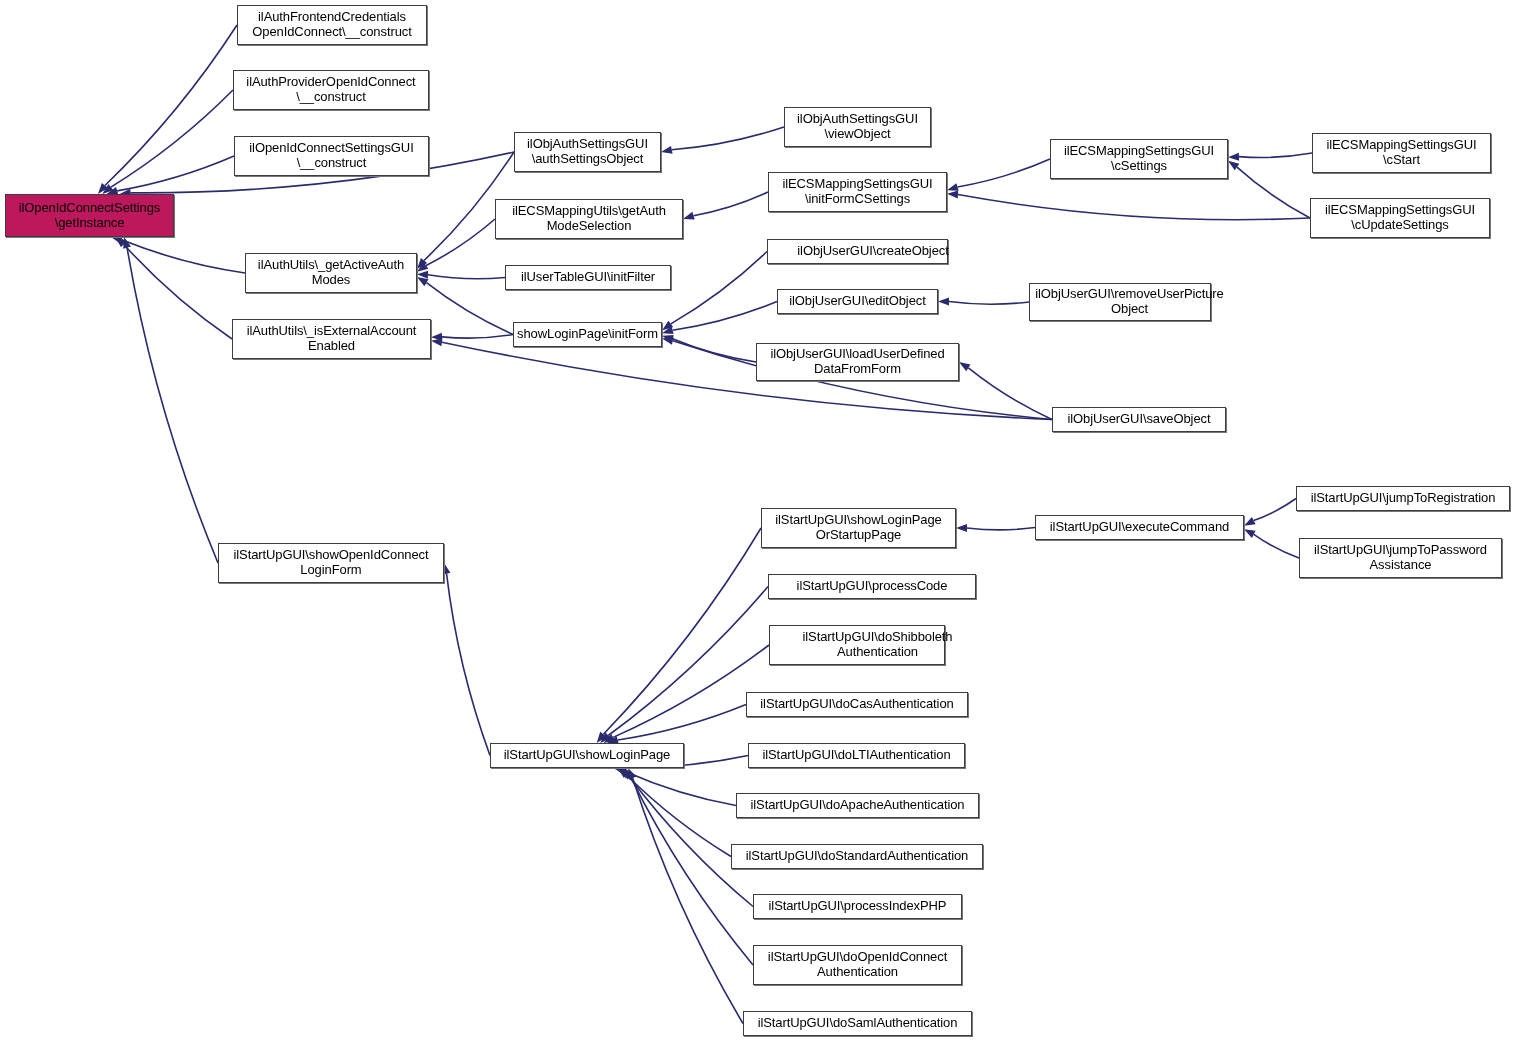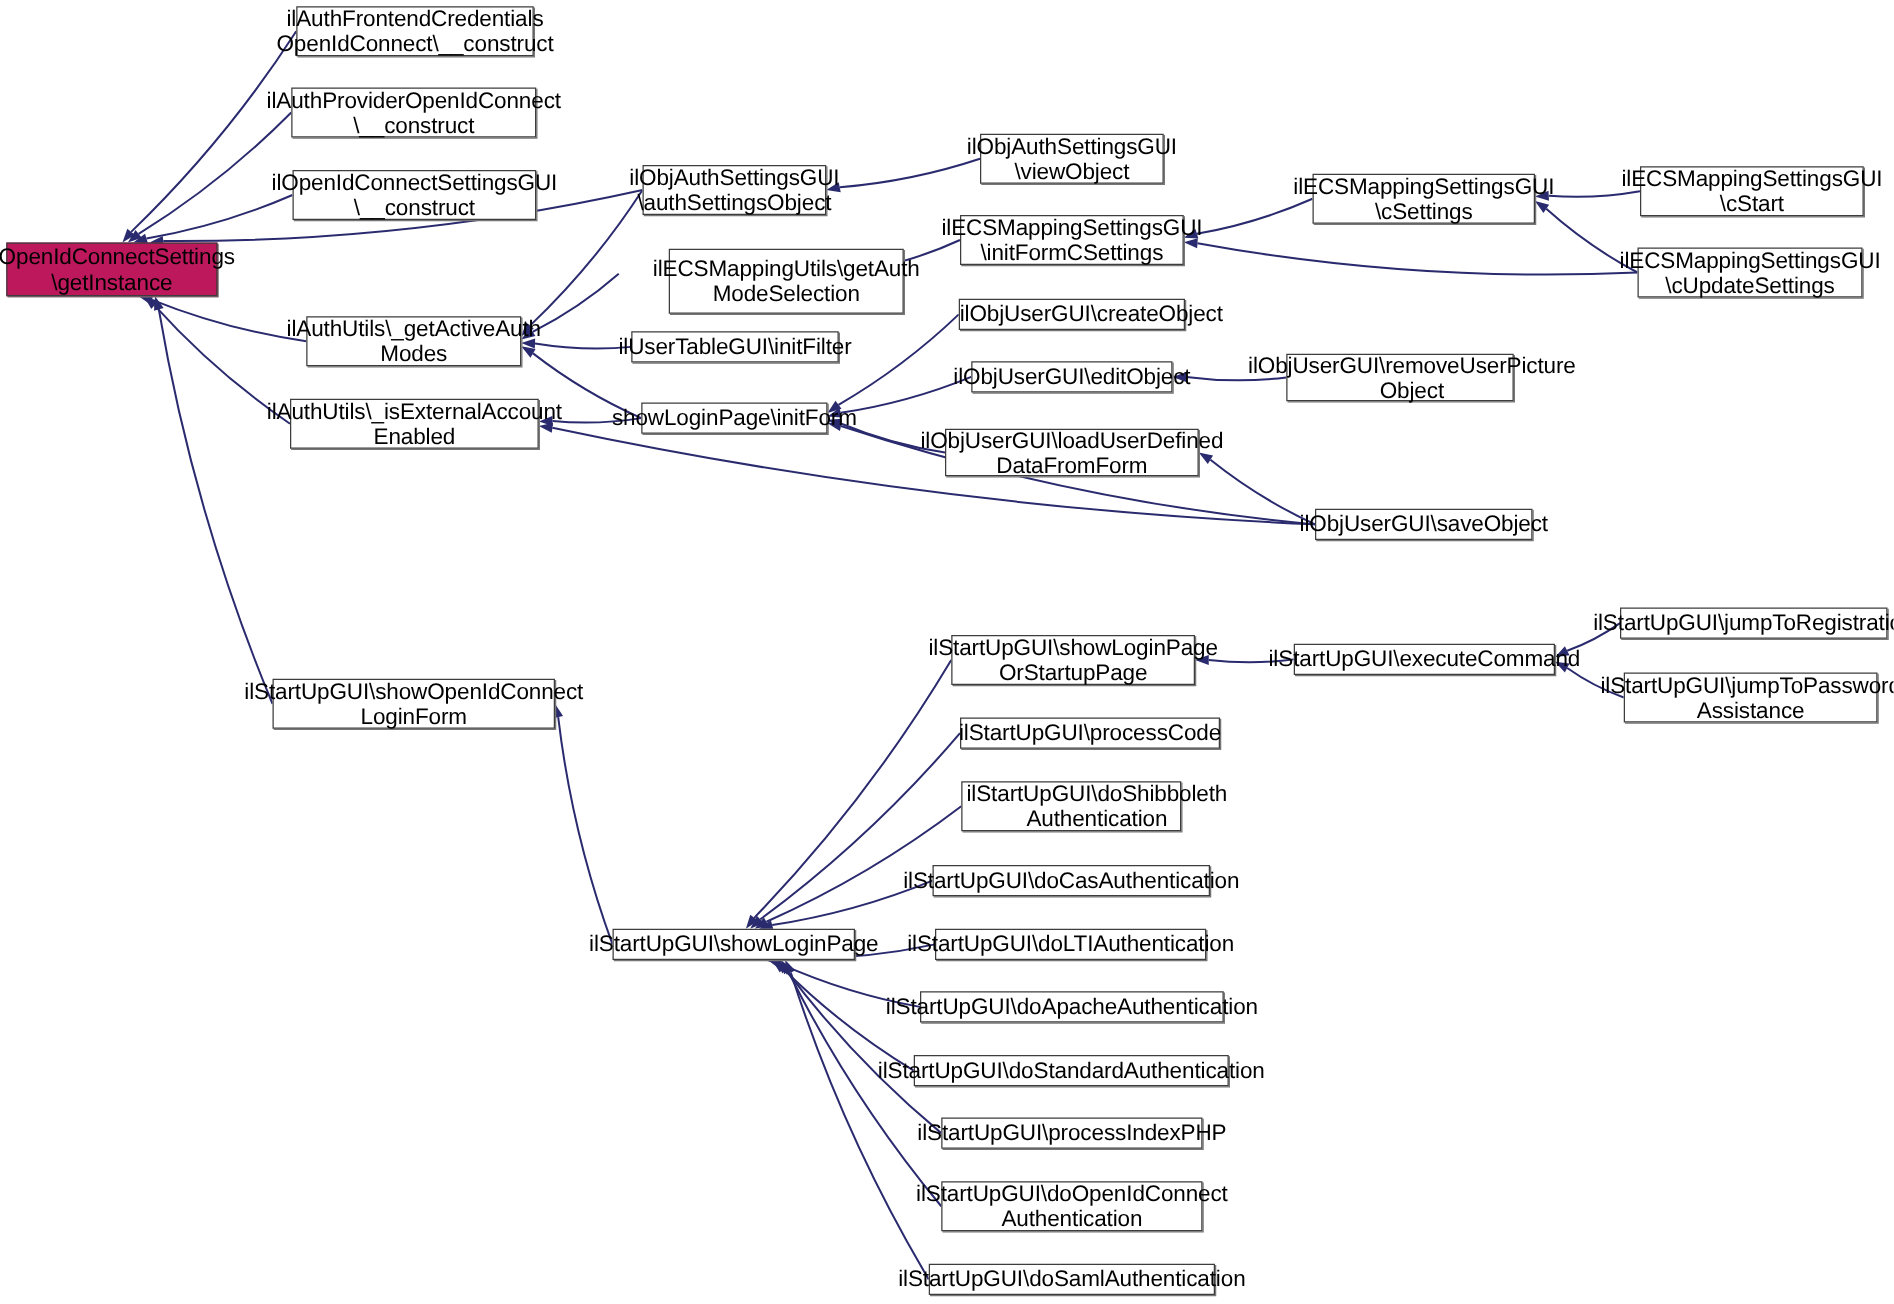--- a/index.html
+++ b/index.html
@@ -2,21 +2,21 @@
 <html><head>
 <meta charset="utf-8">
 <style>
   html,body{margin:0;padding:0;background:#ffffff;}
   #stage{position:relative;width:1515px;height:1043px;background:#ffffff;
          font-family:"Liberation Sans", sans-serif;overflow:hidden;}
   svg#edges{position:absolute;left:0;top:0;width:1515px;height:1043px;}
   .node{position:absolute;box-sizing:border-box;border:1px solid #3d3d3d;
         background:#ffffff;color:#000000;display:flex;align-items:center;
         justify-content:center;text-align:center;line-height:1.12;
-        font-size:18px;letter-spacing:-0.1px;padding:1px 3px;
+        font-size:13px;letter-spacing:-0.1px;padding:1px 3px;
         box-shadow:1px 1px 0 0 #767676;}
   .node.highlight{background:#be185d;}
   .node span{display:block;white-space:pre-line;}
 </style>
 </head>
 <body>
 
 <div id="stage" style="background: rgb(255, 255, 255);">
   <svg id="edges" viewBox="0 0 1515 1043" xmlns="http://www.w3.org/2000/svg">
       <path d="M 237 25 Q 180.26449563366722 112.90057443660724 104.93899126733447 185.50564887321448" fill="none" stroke="#2a2a6e" stroke-width="1.6"></path>
@@ -120,21 +120,21 @@
 Modes</span>
       </div>
       <div class="node" style="left: 232px; top: 319px; width: 199px; height: 40px;">
         <span>ilAuthUtils\_isExternalAccount
 Enabled</span>
       </div>
       <div class="node" style="left: 514px; top: 132px; width: 147px; height: 40px;">
         <span>ilObjAuthSettingsGUI
 \authSettingsObject</span>
       </div>
-      <div class="node" style="left: 495px; top: 199px; width: 188px; height: 52px; margin-left: 40px;">
+      <div class="node" style="left: 495px; top: 199px; width: 188px; height: 40px;">
         <span>ilECSMappingUtils\getAuth
 ModeSelection</span>
       </div>
       <div class="node" style="left: 505px; top: 265px; width: 166px; height: 25px;">
         <span>ilUserTableGUI\initFilter</span>
       </div>
       <div class="node" style="left: 513px; top: 322px; width: 149px; height: 25px;">
         <span>showLoginPage\initForm</span>
       </div>
       <div class="node" style="left: 784px; top: 107px; width: 147px; height: 40px;">

